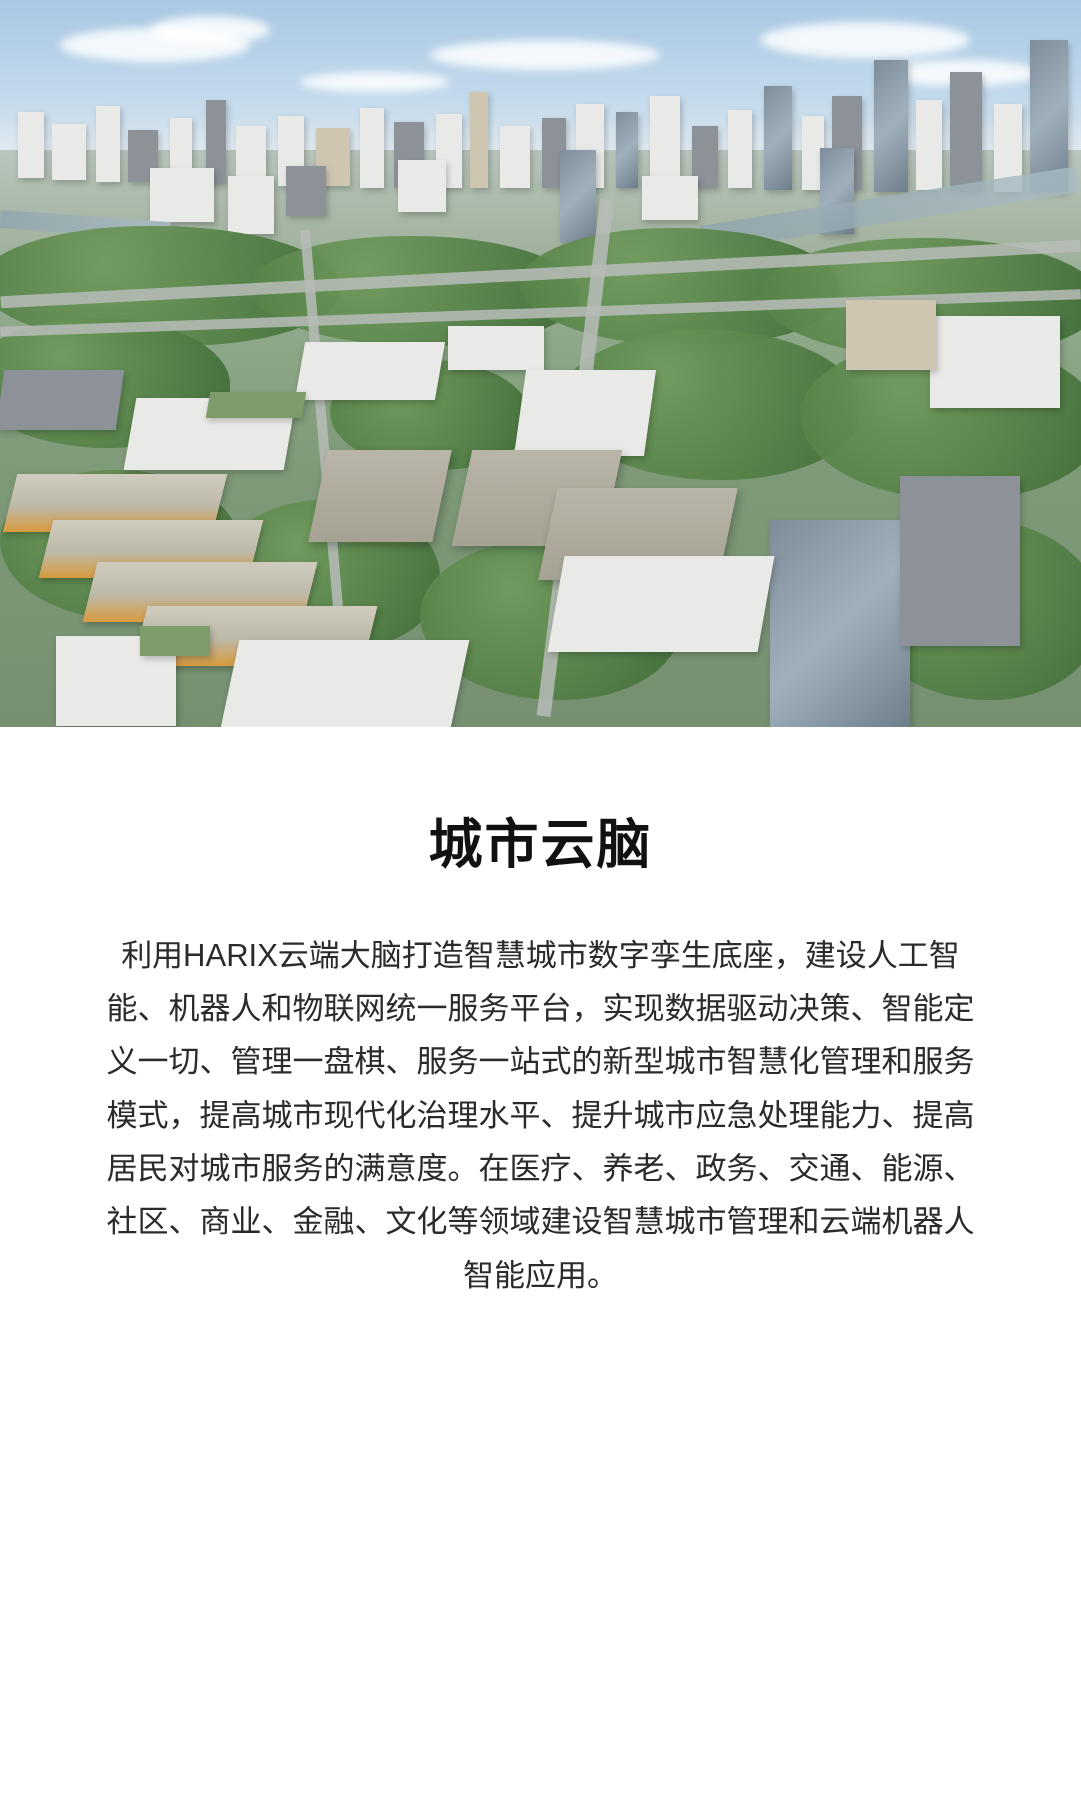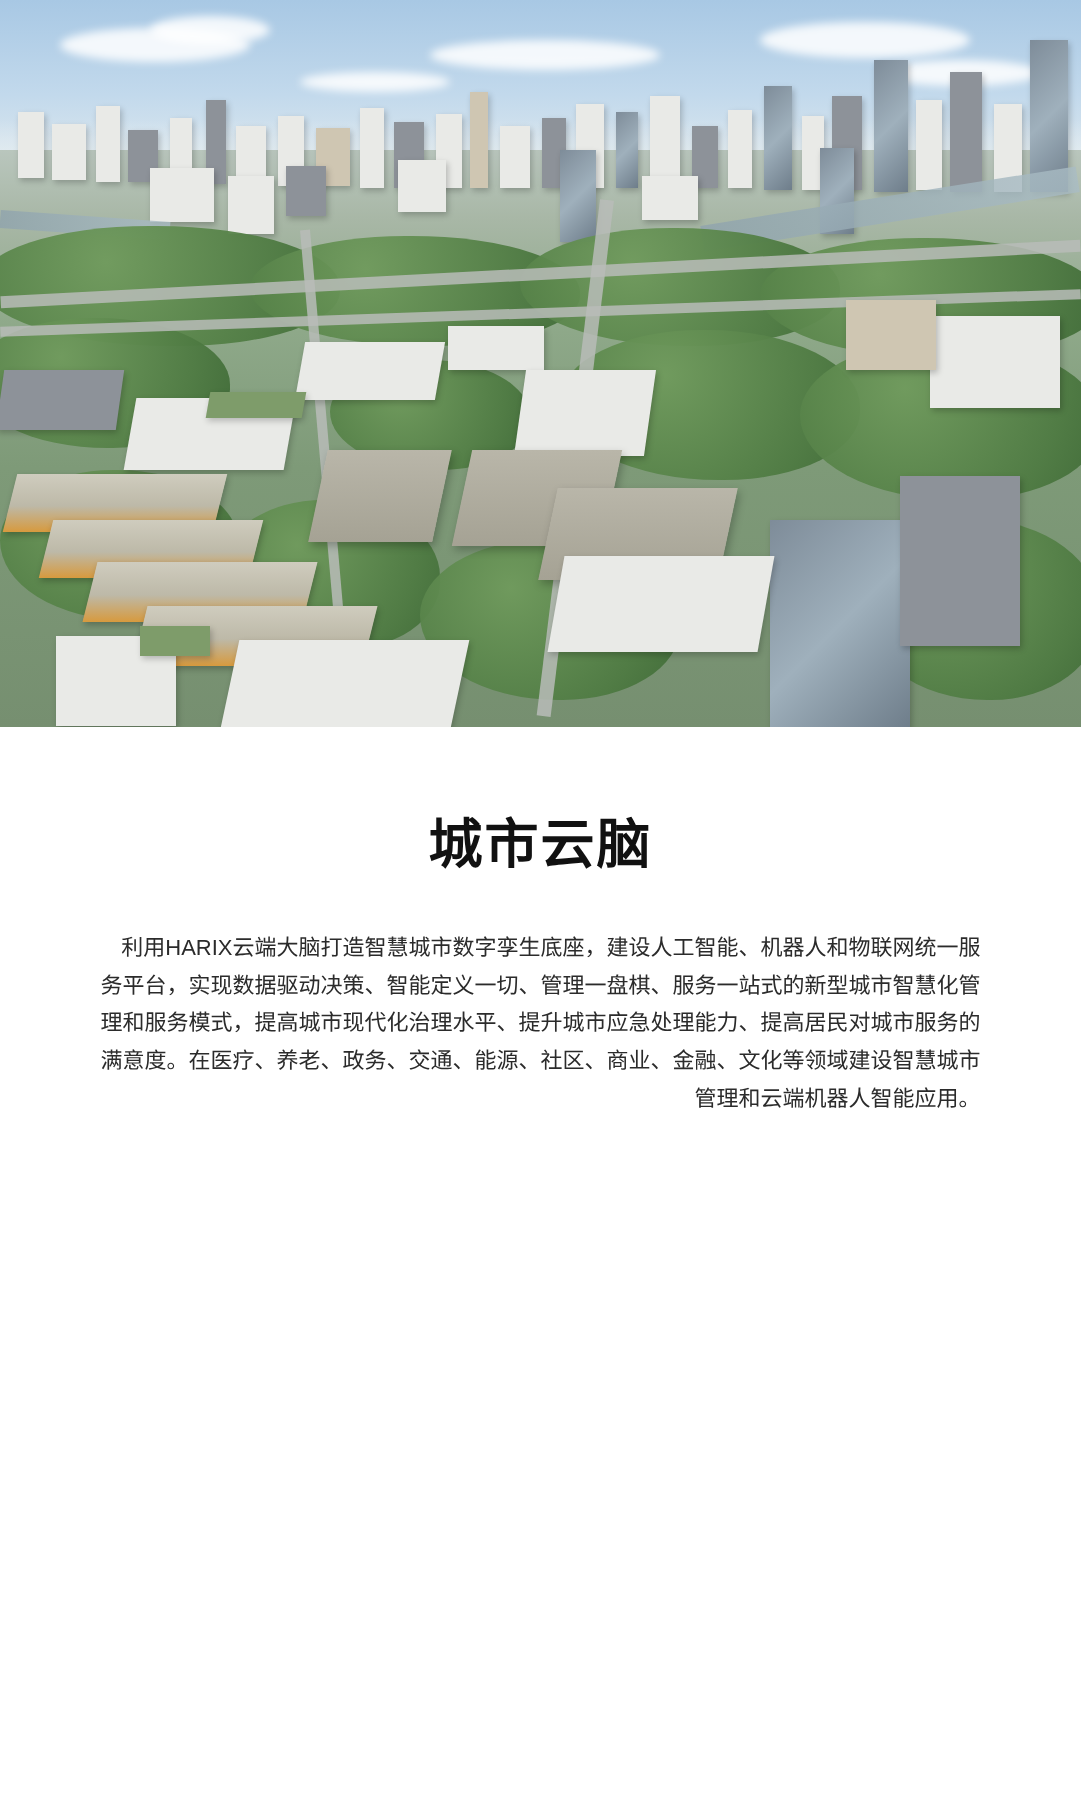--- a/index.html
+++ b/index.html
@@ -142,25 +142,25 @@
     font-size: 44px;
     line-height: 1.42;
     font-weight: 500;
     letter-spacing: 1px;
     color: #333333;
   }
 
   .body-text {
     margin: 52px auto 0 auto;
     max-width: 880px;
-    font-size: 22px;
+    font-size: 31px;
     line-height: 1.72;
     font-weight: 400;
     color: #2b2b2b;
-    text-align: right;
+    text-align: center;
   }
 </style>
 </head>
 <body>
 
 <div class="page">
 
   <div class="hero">
     <div class="sky"></div>
     <div class="cloud c1"></div>

